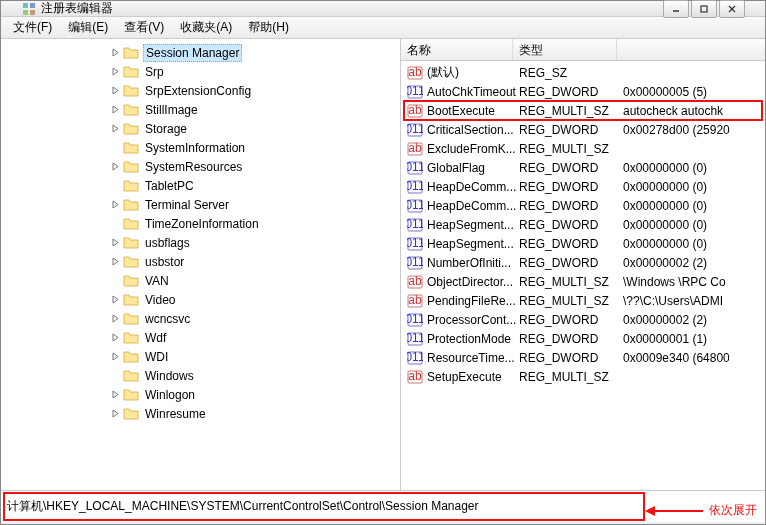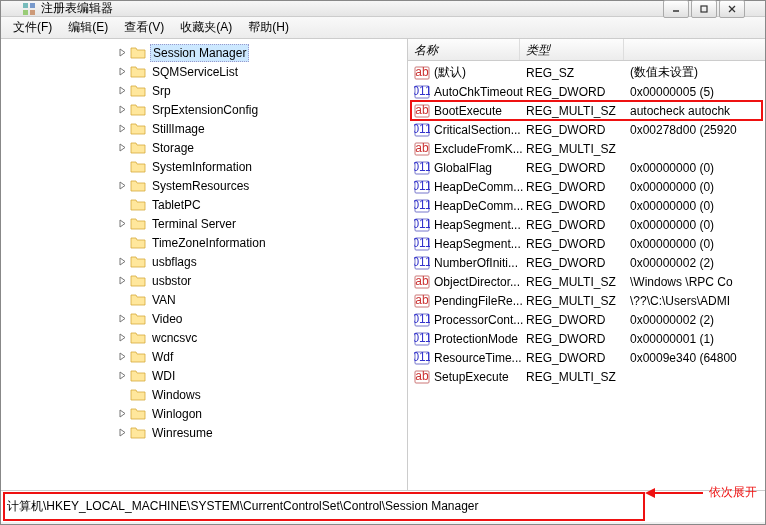--- a/index.html
+++ b/index.html
@@ -6,44 +6,44 @@
 body { background: #fff; }
 .window { width: 766px; height: 525px; border: 1px solid #888; background: #f0f0f0; position: relative; }
 .titlebar { height: 16px; background: linear-gradient(#f7f7f7, #e5e5e5); display: flex; align-items: center; padding: 0 20px; border-bottom: 1px solid #ccc; }
 .titlebar .icon { width: 16px; height: 16px; margin-right: 4px; }
 .titlebar .title { flex: 1; }
 .win-controls { display: flex; gap: 2px; }
 .win-btn { width: 26px; height: 18px; border: 1px solid #aaa; background: linear-gradient(#fff,#e0e0e0); display: flex; align-items: center; justify-content: center; border-radius: 2px; cursor: pointer; }
 .win-btn svg { width: 10px; height: 10px; }
 .menubar { height: 22px; background: linear-gradient(#f9f9f9,#ececec); border-bottom: 1px solid #ccc; display: flex; align-items: center; padding: 0 4px; }
 .menu-item { padding: 12px 8px; cursor: pointer; }
-.content { display: flex; height: calc(100% - 28px - 22px - 22px); background: #fff; padding-left: 7px; }
+.content { display: flex; height: calc(100% - 28px - 22px - 22px); background: #fff; }
 .tree-pane { width: 400px; overflow: hidden; border-right: 1px solid #ccc; padding: 4px 0; }
 .tree-row { display: flex; align-items: center; height: 19px; white-space: nowrap; }
 .tree-row .indent { height: 1px; }
 .expander { width: 12px; height: 12px; display: inline-flex; align-items: center; justify-content: center; margin-right: 2px; }
 .expander svg { width: 9px; height: 9px; }
 .folder-icon { width: 16px; height: 14px; margin-right: 4px; }
 .tree-label { padding: 1px 2px; }
 .tree-label.selected { background: #cce8ff; border: 1px dotted #99c; }
 .list-pane { flex: 1; overflow: hidden; position: relative; }
-.list-header { display: flex; background: linear-gradient(#fdfdfd,#ececec); border-bottom: 1px solid #ccc; height: 22px; font-style: italic; }
+.list-header { display: flex; background: linear-gradient(#fdfdfd,#ececec); border-bottom: 1px solid #ccc; height: 22px; }
 .list-header .col { padding: 3px 6px; border-right: 1px solid #ddd; }
 .list-body { padding: 2px 0; }
 .list-row { display: flex; align-items: center; height: 19px; padding-left: 4px; }
 .list-row .cell { overflow: hidden; white-space: nowrap; text-overflow: ellipsis; padding: 0 2px; }
 .list-row .name-cell { display: flex; align-items: center; gap: 4px; }
 .val-icon { width: 16px; height: 16px; flex: none; }
 .col-name { width: 112px; }
 .col-type { width: 104px; }
 .col-data { flex: 1; }
 .highlight-box { position: absolute; border: 2px solid #e11; pointer-events: none; }
 .statusbar { height: 32px; border-top: 1px solid #ccc; background: #fff; display: flex; align-items: center; padding: 0 6px; position: relative; }
 .status-highlight { position: absolute; left: 2px; right: 120px; top: 1px; bottom: 1px; border: 2px solid #e11; pointer-events: none; }
-.annotation { position: absolute; right: 8px; bottom: 21px; color: #e11; display: flex; align-items: center; gap: 4px; }
+.annotation { position: absolute; right: 8px; bottom: 3px; color: #e11; display: flex; align-items: center; gap: 4px; }
 .arrow-svg { width: 60px; height: 14px; }
 </style>
 </head>
 <body>
 
 <div class="window">
 
   <div class="titlebar">
     <span class="icon">
       <svg viewBox="0 0 16 16">
@@ -99,32 +99,20 @@
         <div class="tree-row">
           <span class="indent" style="width: 108px;"></span>
           <span class="expander">
             <svg viewBox="0 0 9 9">
               <path d="M2 1 L2 8 L7 4.5 Z" fill="none" stroke="#777" stroke-width="1"></path>
             </svg>
           </span>
           <svg class="folder-icon" viewBox="0 0 16 14">
             <path d="M1 3 L1 12 L15 12 L15 4 L7 4 L6 2 L1 2 Z" fill="#ffe79c" stroke="#d6a93a" stroke-width="0.8"></path>
           </svg>
-          <span class="tree-label">SQMServiceList</span>
-        </div>
-        <div class="tree-row">
-          <span class="indent" style="width: 108px;"></span>
-          <span class="expander">
-            <svg viewBox="0 0 9 9">
-              <path d="M2 1 L2 8 L7 4.5 Z" fill="none" stroke="#777" stroke-width="1"></path>
-            </svg>
-          </span>
-          <svg class="folder-icon" viewBox="0 0 16 14">
-            <path d="M1 3 L1 12 L15 12 L15 4 L7 4 L6 2 L1 2 Z" fill="#ffe79c" stroke="#d6a93a" stroke-width="0.8"></path>
-          </svg>
           <span class="tree-label">Srp</span>
         </div>
         <div class="tree-row">
           <span class="indent" style="width: 108px;"></span>
           <span class="expander">
             <svg viewBox="0 0 9 9">
               <path d="M2 1 L2 8 L7 4.5 Z" fill="none" stroke="#777" stroke-width="1"></path>
             </svg>
           </span>
           <svg class="folder-icon" viewBox="0 0 16 14">
@@ -325,21 +313,20 @@
       <div class="list-body" id="list-body">
           <div class="list-row">
             <div class="cell name-cell col-name">
               <svg class="val-icon" viewBox="0 0 16 16">
                 <rect x="1" y="2" width="14" height="12" rx="1" fill="#fff" stroke="#c77"></rect>
                 <text x="8" y="11" text-anchor="middle" font-size="8" fill="#c33" font-family="Arial">ab</text>
               </svg>
               <span>(默认)</span>
             </div>
             <div class="cell col-type">REG_SZ</div>
-            <div class="cell col-data">(数值未设置)</div>
           </div>
           <div class="list-row">
             <div class="cell name-cell col-name">
               <svg class="val-icon" viewBox="0 0 16 16">
                 <rect x="1" y="2" width="14" height="12" rx="1" fill="#fff" stroke="#77c"></rect>
                 <text x="8" y="11" text-anchor="middle" font-size="7" fill="#33c" font-family="Arial">011</text>
               </svg>
               <span>AutoChkTimeout</span>
             </div>
             <div class="cell col-type">REG_DWORD</div>

